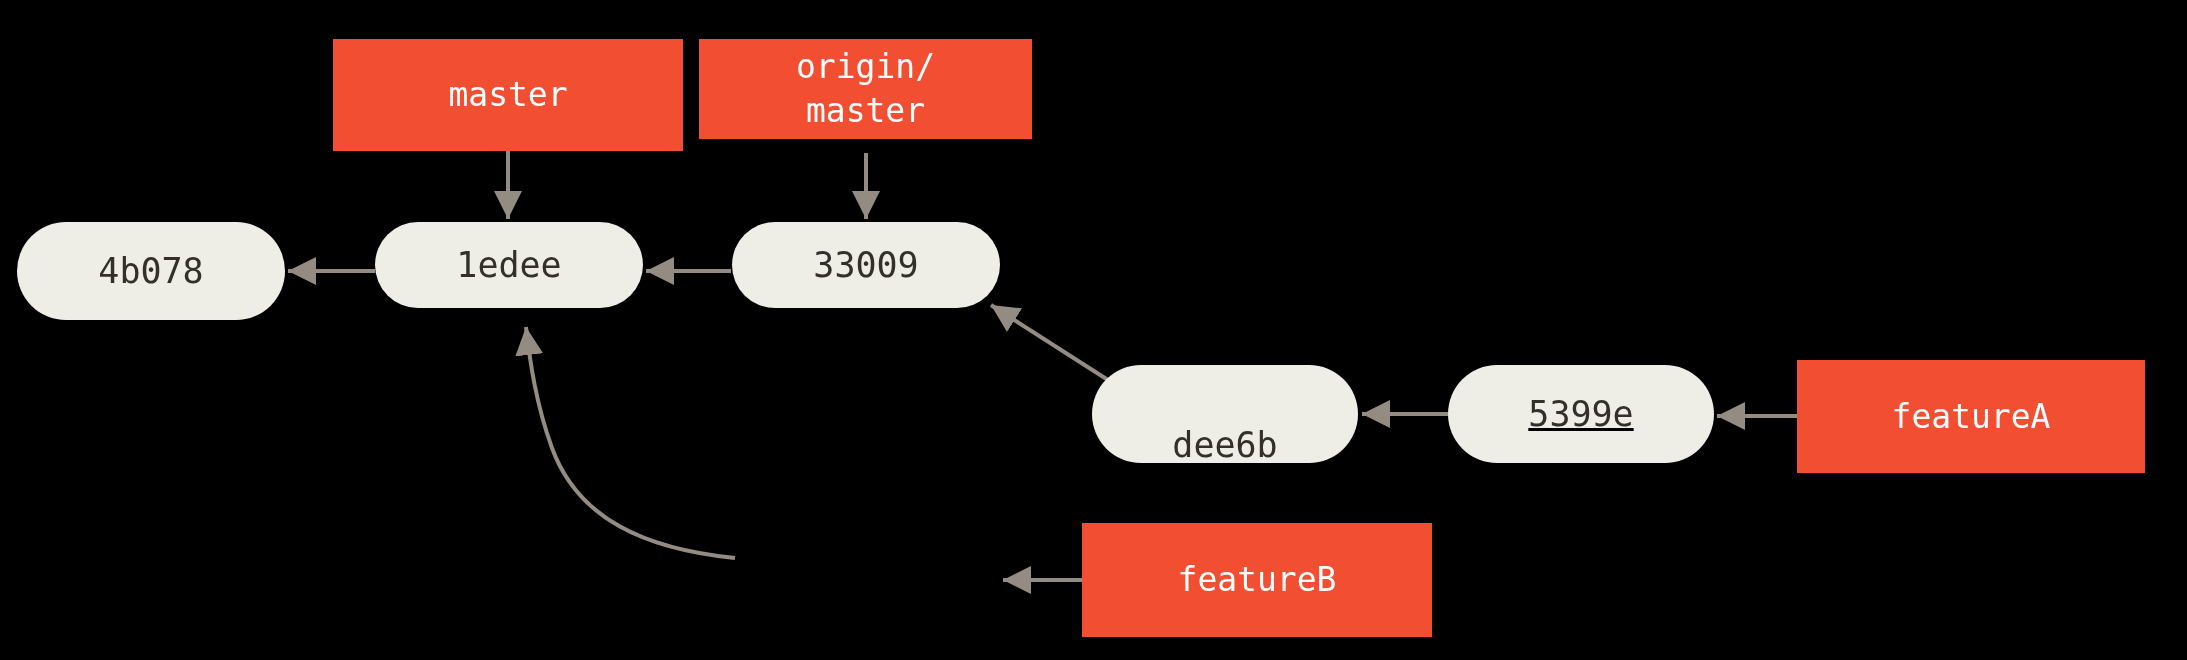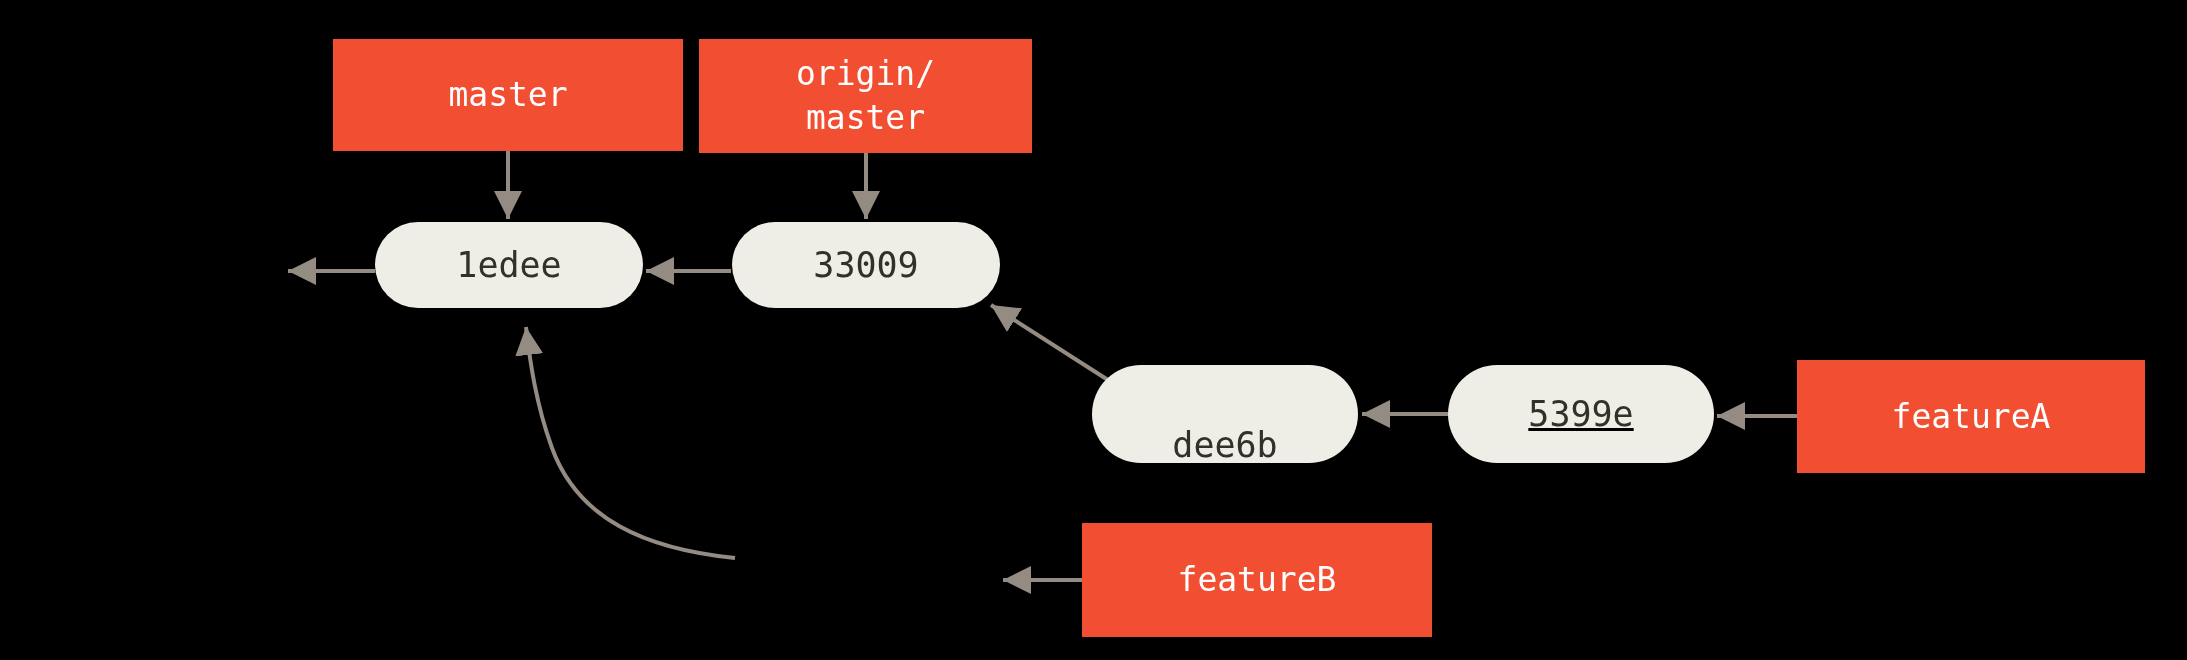--- a/index.html
+++ b/index.html
@@ -67,36 +67,39 @@
       <path d="M 375 271 L 288 271" fill="none" stroke="#948c83" stroke-width="4" marker-end="url(#ah)"></path>
       <path d="M 731 271 L 646 271" fill="none" stroke="#948c83" stroke-width="4" marker-end="url(#ah)"></path>
       <path d="M 1448 414 L 1362 414" fill="none" stroke="#948c83" stroke-width="4" marker-end="url(#ah)"></path>
       <path d="M 1797 416 L 1717 416" fill="none" stroke="#948c83" stroke-width="4" marker-end="url(#ah)"></path>
       <path d="M 1082 580 L 1003 580" fill="none" stroke="#948c83" stroke-width="4" marker-end="url(#ah)"></path>
       <path d="M 508 151 L 508 219" fill="none" stroke="#948c83" stroke-width="4" marker-end="url(#ah)"></path>
       <path d="M 866 153 L 866 219" fill="none" stroke="#948c83" stroke-width="4" marker-end="url(#ah)"></path>
       <path d="M 1108 380 L 991 305" fill="none" stroke="#948c83" stroke-width="4" marker-end="url(#ah)"></path>
       <path d="M 735 558 C 645 549 578 519 552 448 C 536 404 530 362 526 327" fill="none" stroke="#948c83" stroke-width="4" marker-end="url(#ah)"></path>
     </svg>
+    <div class="commit" style="left: 17px; top: 222px; width: 268px; height: 98px;">
+      <span>4b078</span>
+    </div>
     <div class="commit" style="left: 375px; top: 222px; width: 268px; height: 86px;">
       <span>1edee</span>
     </div>
     <div class="commit" style="left: 732px; top: 222px; width: 268px; height: 86px;">
       <span>33009</span>
     </div>
     <div class="commit" style="left: 1092px; top: 365px; width: 266px; height: 98px; align-items: flex-end;">
       <span>dee6b</span>
     </div>
     <div class="commit" style="left: 1448px; top: 365px; width: 266px; height: 98px; text-decoration: underline;">
       <span>5399e</span>
     </div>
     <div class="branch-label" style="left: 333px; top: 39px; width: 350px; height: 112px;">
       <span>master</span>
     </div>
-    <div class="branch-label" style="left: 699px; top: 39px; width: 333px; height: 114px;">
+    <div class="branch-label" style="left: 699px; top: 39px; width: 333px; height: 100px;">
       <span>origin/</span>
       <span>master</span>
     </div>
     <div class="branch-label" style="left: 1797px; top: 360px; width: 348px; height: 113px;">
       <span>featureA</span>
     </div>
     <div class="branch-label" style="left: 1082px; top: 523px; width: 350px; height: 114px;">
       <span>featureB</span>
     </div>
   </div>

